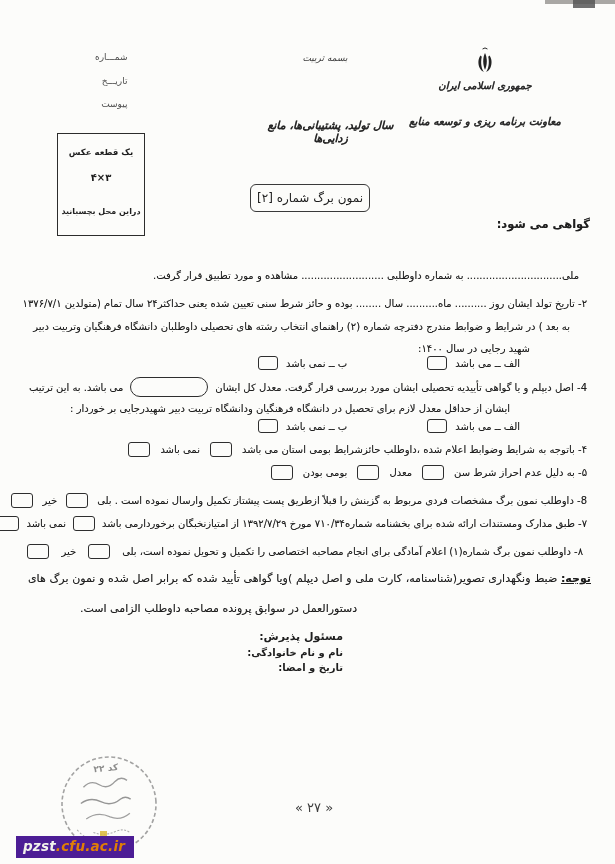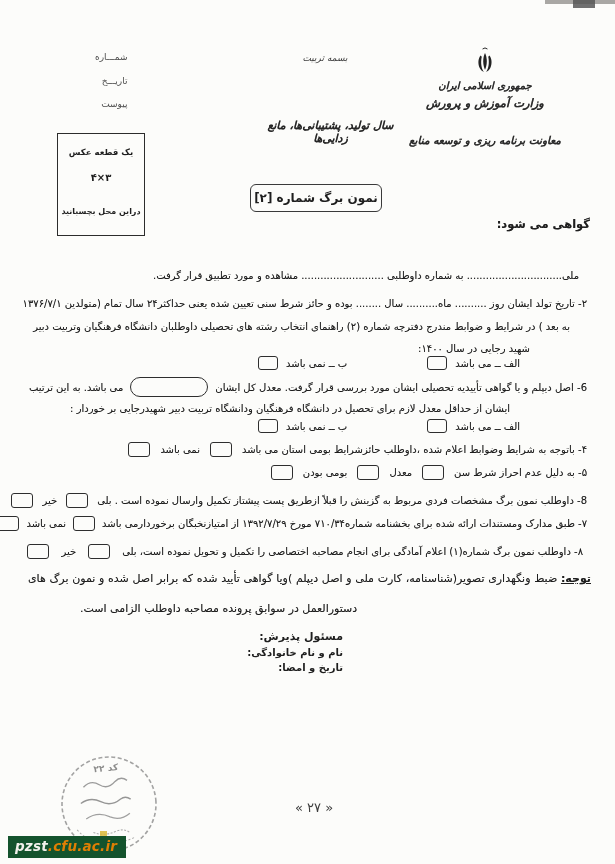--- a/index.html
+++ b/index.html
@@ -25,23 +25,23 @@
   
   .hdr-left{position:absolute;top:46px;left:95px;text-align:right;direction:rtl;
             font-size:9px;color:#4c4c4c;line-height:23.5px}
   
   .photo-box{position:absolute;top:133px;left:57px;width:88px;height:103px;
              border:1.6px solid #2c2c2c;text-align:center;direction:rtl}
   .pb1{font-size:8.5px;font-weight:bold;margin-top:13px}
   .pb2{font-size:10px;font-weight:bold;margin-top:15px}
   .pb3{font-size:8px;font-weight:bold;margin-top:24px}
   
-  .title-box{position:absolute;top:184px;left:250px;width:132px;height:28px;
+  .title-box{position:absolute;top:184px;left:250px;width:120px;height:28px;
              border:1.5px solid #3a3a3a;border-radius:6px;display:flex;align-items:center;
-             justify-content:center;font-size:12px;font-weight:bold;direction:rtl}
+             justify-content:center;font-size:12px;font-weight:normal;direction:rtl}
   
   .ln{position:absolute;direction:rtl;font-size:10px;line-height:15px;white-space:nowrap;
       text-align:right;color:#1e1e1e;text-shadow:0 0 .4px rgba(30,30,30,.45)}
   .just{text-align:justify;text-align-last:justify}
   .b{font-weight:bold}
   .undl{text-decoration:underline}
   .flexln{position:absolute;display:flex;direction:rtl;align-items:center;white-space:nowrap;
           font-size:10px;color:#1e1e1e;text-shadow:0 0 .4px rgba(30,30,30,.45)}
   .cb{width:20px;height:14px;border:1.3px solid #2e2e2e;border-radius:3px;flex:0 0 auto;background:transparent}
   .cb2{width:22px;height:15px}
@@ -50,21 +50,21 @@
   
   .sig{position:absolute;top:630px;right:272px;text-align:right;direction:rtl}
   .sig-t1{font-size:11px;font-weight:bold;margin-bottom:4px}
   .sig-t2{font-size:10px;font-weight:bold;margin-bottom:4px}
   
   .stamp{position:absolute;left:54px;top:748px;opacity:.8;transform:rotate(-5deg)}
   
   .pagenum{position:absolute;left:295px;top:800px;font-size:13px;color:#3c3c3c;
            letter-spacing:1px;direction:rtl}
   
-  .wm{position:absolute;left:8px;top:836px;background:#14532d;padding:2px 9px 4px 7px;
+  .wm{position:absolute;left:16px;top:836px;background:#4c1d95;padding:2px 9px 4px 7px;
       direction:ltr;font-style:italic;font-weight:bold;font-size:13.5px;letter-spacing:.2px}
   .wm-prefix{color:#f2f1ec}
   .wm-domain{color:#e07f04}
   .wm-speck{position:absolute;left:100px;top:831px;width:7px;height:5px;background:#d9b838;opacity:.85}
 </style>
 </head>
 <body>
 
 <div class="page">
 
@@ -72,21 +72,20 @@
   <div class="art2"></div>
 
   <div class="hdr-right">
     <svg class="emblem" width="26" height="32" viewBox="0 0 32 38">
       <path d="M13 3 q3 -2.6 6 0" stroke="#222" stroke-width="1.2" fill="none"></path>
       <path d="M16 8 C14.4 11 13.8 15 13.8 18.5 C13.8 23 15 26.5 16 28.5 C17 26.5 18.2 23 18.2 18.5 C18.2 15 17.6 11 16 8 Z" fill="#222"></path>
       <path d="M10.5 11 C7.5 15 7 21 9.5 26.5 C10.6 28.8 12.6 30.6 14.6 31.2 C11.6 27 10.4 20 12 12.5 Z" fill="#222"></path>
       <path d="M21.5 11 C24.5 15 25 21 22.5 26.5 C21.4 28.8 19.4 30.6 17.4 31.2 C20.4 27 21.6 20 20 12.5 Z" fill="#222"></path>
     </svg>
     <div class="cal cal-l1">جمهوری اسلامی ایران</div>
-    <div class="cal cal-l2">وزارت آموزش و پرورش</div>
     <div class="cal cal-l3">معاونت برنامه ریزی و توسعه منابع</div>
   </div>
 
   <div class="basmala">بسمه تربیت</div>
   <div class="slogan">سال تولید، پشتیبانی‌ها، مانع زدایی‌ها</div>
 
   <div class="hdr-left">
     <div>شمـــاره</div>
     <div>تاریـــخ</div>
     <div>پیوست</div>
@@ -110,21 +109,21 @@
 
   <div class="flexln" style="top:356px;right:95px;gap:8px">
     <span>الف ــ می باشد</span>
     <span class="cb"></span>
     <span class="osp"></span>
     <span>ب ــ نمی باشد</span>
     <span class="cb"></span>
   </div>
 
   <div class="flexln" style="top:377px;right:28px;left:55px;gap:7px">
-    <span>6-  اصل دیپلم و یا گواهی تأییدیه تحصیلی ایشان مورد بررسی قرار گرفت. معدل کل ایشان</span>
+    <span>4-  اصل دیپلم و یا گواهی تأییدیه تحصیلی ایشان مورد بررسی قرار گرفت. معدل کل ایشان</span>
     <span class="gpa"></span>
     <span>می باشد. به این ترتیب</span>
   </div>
   <div class="ln" style="top:401px;right:105px">ایشان از حداقل معدل لازم برای تحصیل در دانشگاه فرهنگیان ودانشگاه تربیت دبیر شهیدرجایی بر خوردار :</div>
 
   <div class="flexln" style="top:419px;right:95px;gap:8px">
     <span>الف ــ می باشد</span>
     <span class="cb"></span>
     <span class="osp"></span>
     <span>ب ــ نمی باشد</span>

